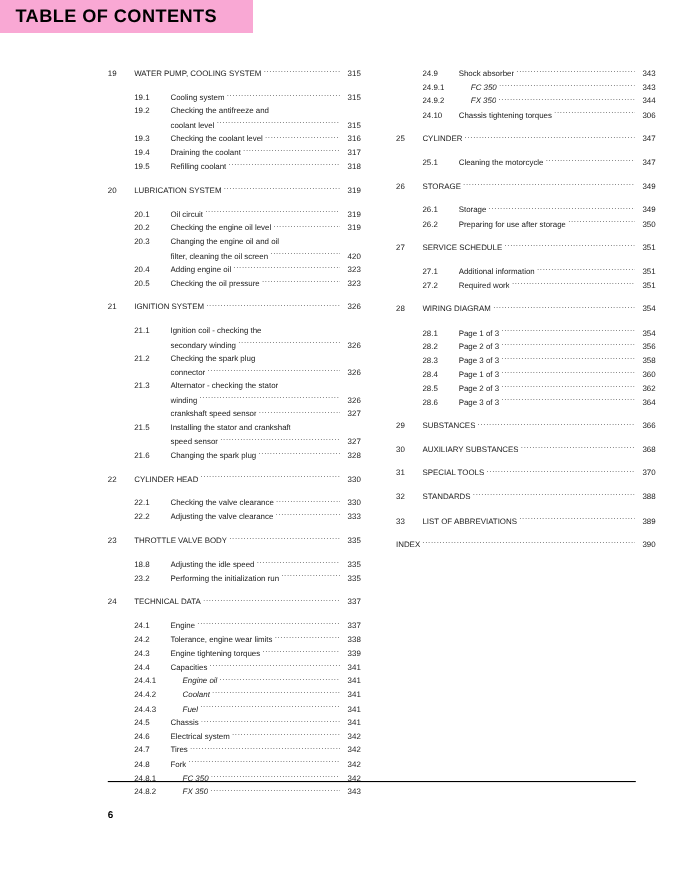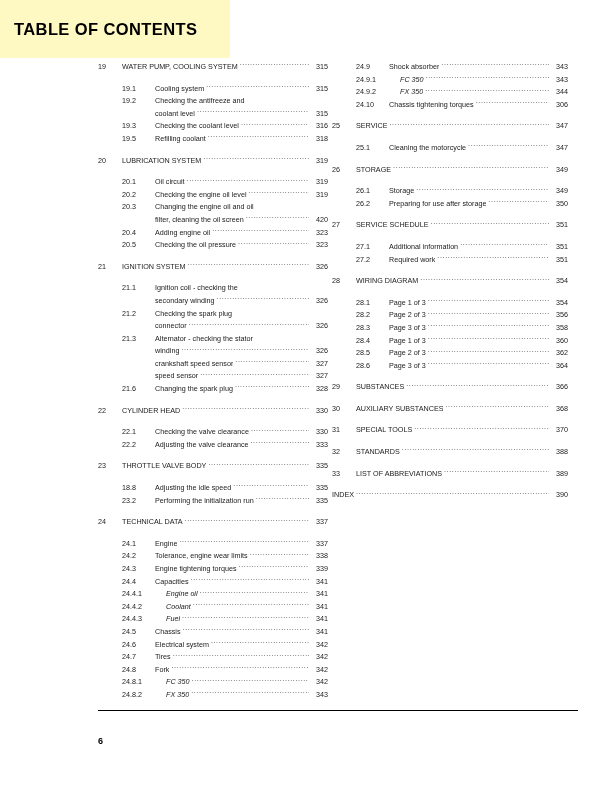--- a/index.html
+++ b/index.html
@@ -15,22 +15,22 @@
     position: relative;
     overflow: hidden;
   }
 
   
   .header-bar {
     position: absolute;
     left: 0;
     top: 0;
     width: 230px;
-    height: 58px;
-    background: #fef9c3;
+    height: 30px;
+    background: #f9a8d4;
     display: flex;
     align-items: center;
   }
   .header-title {
     font-size: 16.5px;
     font-weight: bold;
     letter-spacing: 0.4px;
     color: #000000;
     padding-left: 14px;
     white-space: nowrap;
@@ -41,21 +41,21 @@
     position: absolute;
     left: 0;
     top: 60px;
     width: 612px;
   }
   .column {
     position: absolute;
     top: 0;
   }
   .column-left  { left: 98px;  width: 230px; }
-  .column-right { left: 332px; width: 236px; }
+  .column-right { left: 360px; width: 236px; }
 
   
   .entry {
     display: flex;
     align-items: baseline;
     font-size: 7.2px;
     line-height: 11.6px;
     white-space: nowrap;
   }
   .entry.level1 { margin-top: 0; }
@@ -155,20 +155,26 @@
         <span class="leader"></span>
         <span class="page">315</span>
       </div>
       <div class="entry level2">
         <span class="num">19.3</span>
         <span class="title">Checking the coolant level</span>
         <span class="leader"></span>
         <span class="page">316</span>
       </div>
       <div class="entry level2">
+        <span class="num">19.4</span>
+        <span class="title">Draining the coolant</span>
+        <span class="leader"></span>
+        <span class="page">317</span>
+      </div>
+      <div class="entry level2">
         <span class="num">19.5</span>
         <span class="title">Refilling coolant</span>
         <span class="leader"></span>
         <span class="page">318</span>
       </div>
       <div class="entry level1 gap-before">
         <span class="num">20</span>
         <span class="title">LUBRICATION SYSTEM</span>
         <span class="leader"></span>
         <span class="page">319</span>
@@ -250,20 +256,26 @@
         <span class="title">winding</span>
         <span class="leader"></span>
         <span class="page">326</span>
       </div>
       <div class="entry level2 cont">
         <span class="num"></span>
         <span class="title">crankshaft speed sensor</span>
         <span class="leader"></span>
         <span class="page">327</span>
       </div>
+      <div class="entry level2 noleader">
+        <span class="num">21.5</span>
+        <span class="title">Installing the stator and crankshaft</span>
+        <span class="leader"></span>
+        <span class="page"></span>
+      </div>
       <div class="entry level2 cont">
         <span class="num"></span>
         <span class="title">speed sensor</span>
         <span class="leader"></span>
         <span class="page">327</span>
       </div>
       <div class="entry level2">
         <span class="num">21.6</span>
         <span class="title">Changing the spark plug</span>
         <span class="leader"></span>
@@ -410,21 +422,21 @@
         <span class="page">344</span>
       </div>
       <div class="entry level2">
         <span class="num">24.10</span>
         <span class="title">Chassis tightening torques</span>
         <span class="leader"></span>
         <span class="page">306</span>
       </div>
       <div class="entry level1 gap-before">
         <span class="num">25</span>
-        <span class="title">SERVICE</span>
+        <span class="title">CYLINDER</span>
         <span class="leader"></span>
         <span class="page">347</span>
       </div>
       <div class="entry level2 gap-before">
         <span class="num">25.1</span>
         <span class="title">Cleaning the motorcycle</span>
         <span class="leader"></span>
         <span class="page">347</span>
       </div>
       <div class="entry level1 gap-before">

